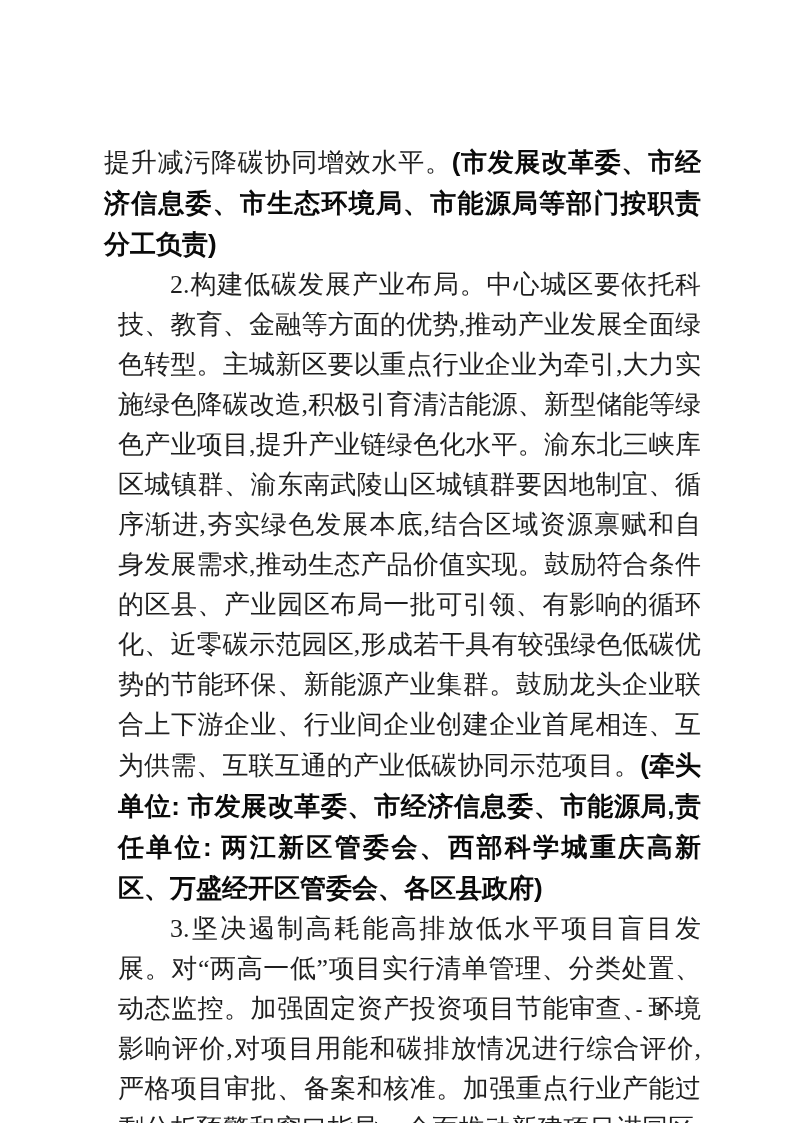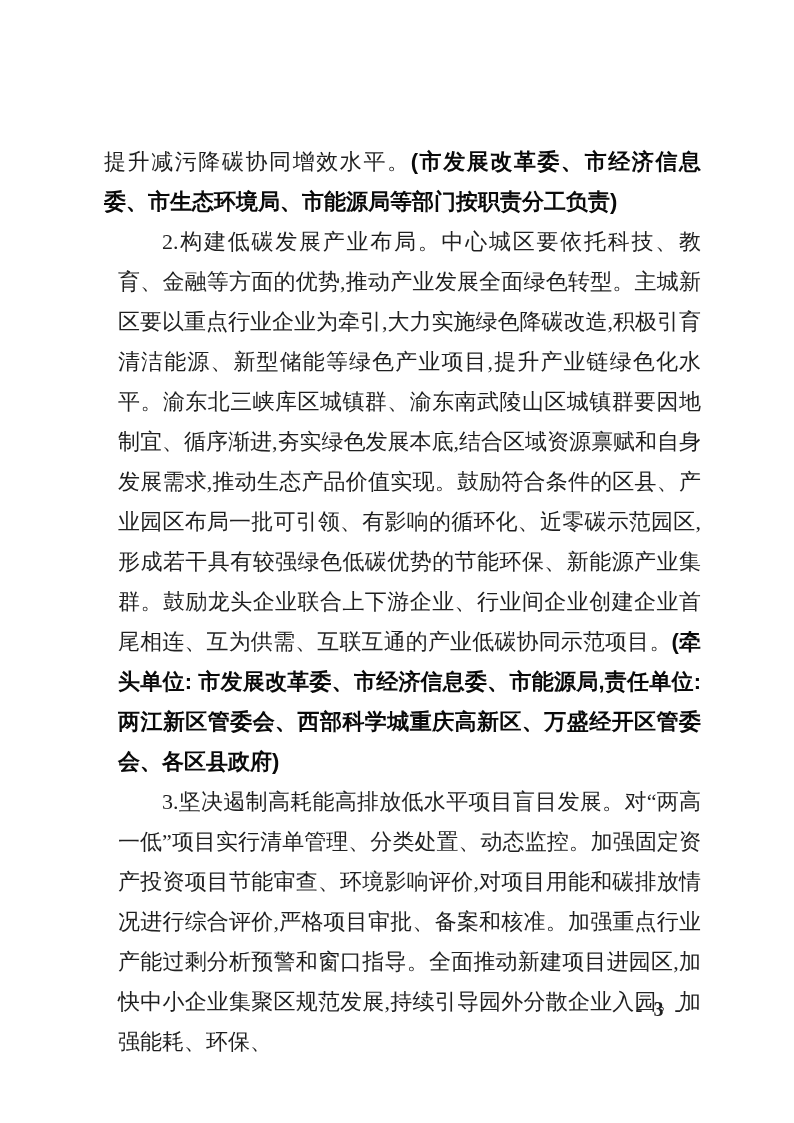--- a/index.html
+++ b/index.html
@@ -24,21 +24,21 @@
   .doc-body {
     position: absolute;
     left: 104px;
     top: 142px;
     width: 597px;
   }
   p.para {
     margin: 0;
     padding: 0;
     font-family: "Liberation Serif", "DejaVu Serif", serif;
-    font-size: 22px;
+    font-size: 26px;
     line-height: 40px;
     color: #1f1f1f;
     text-align: justify;
     text-justify: inter-ideograph;
     word-break: break-all;
   }
   p.para.indent {
     text-indent: 2em;
     margin-left: 14px;
   }

